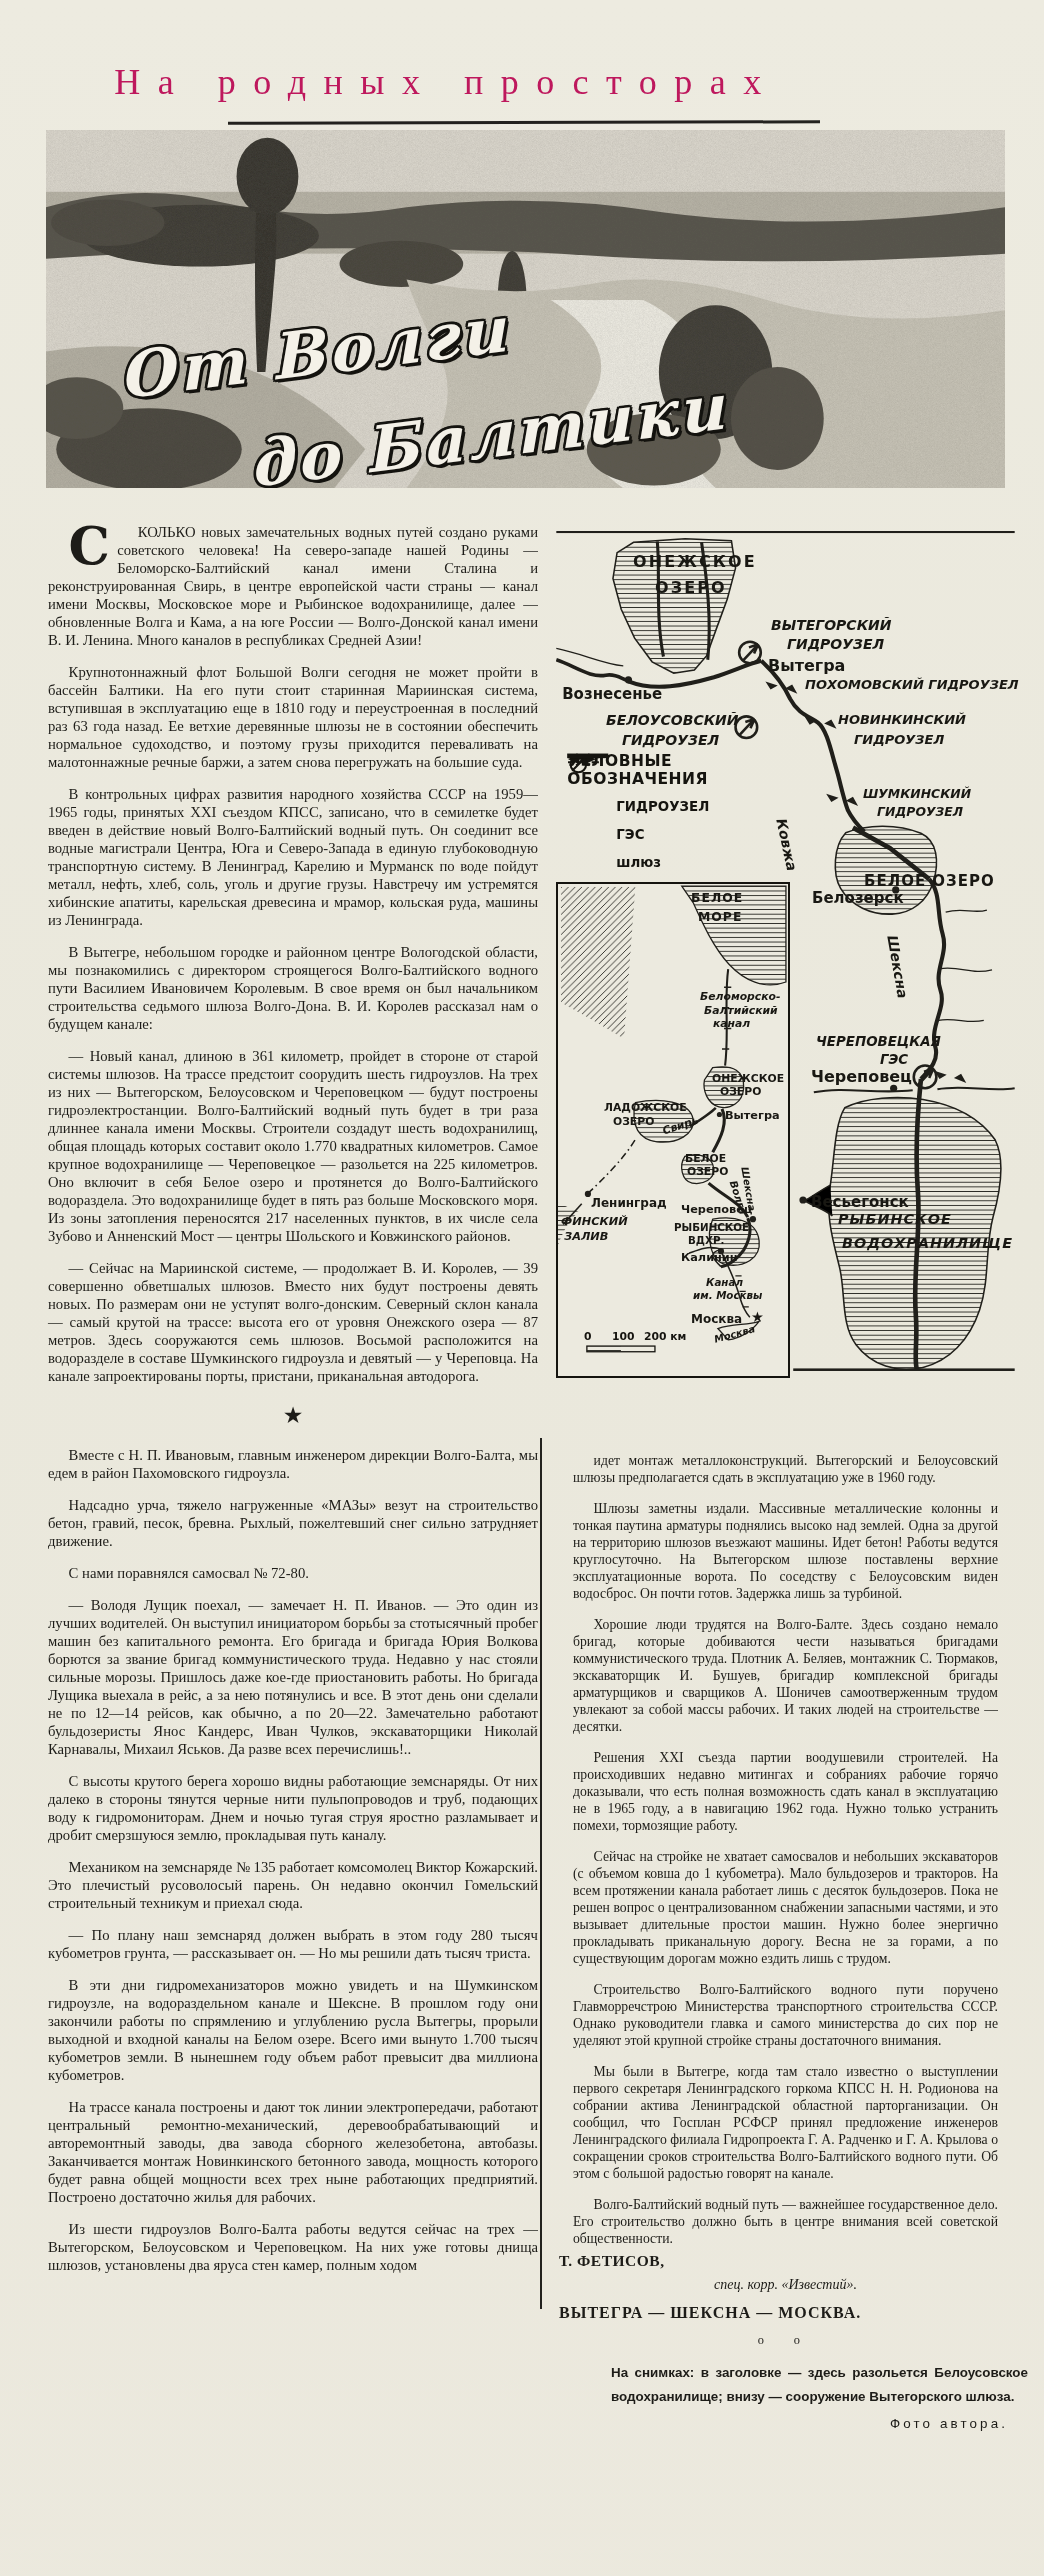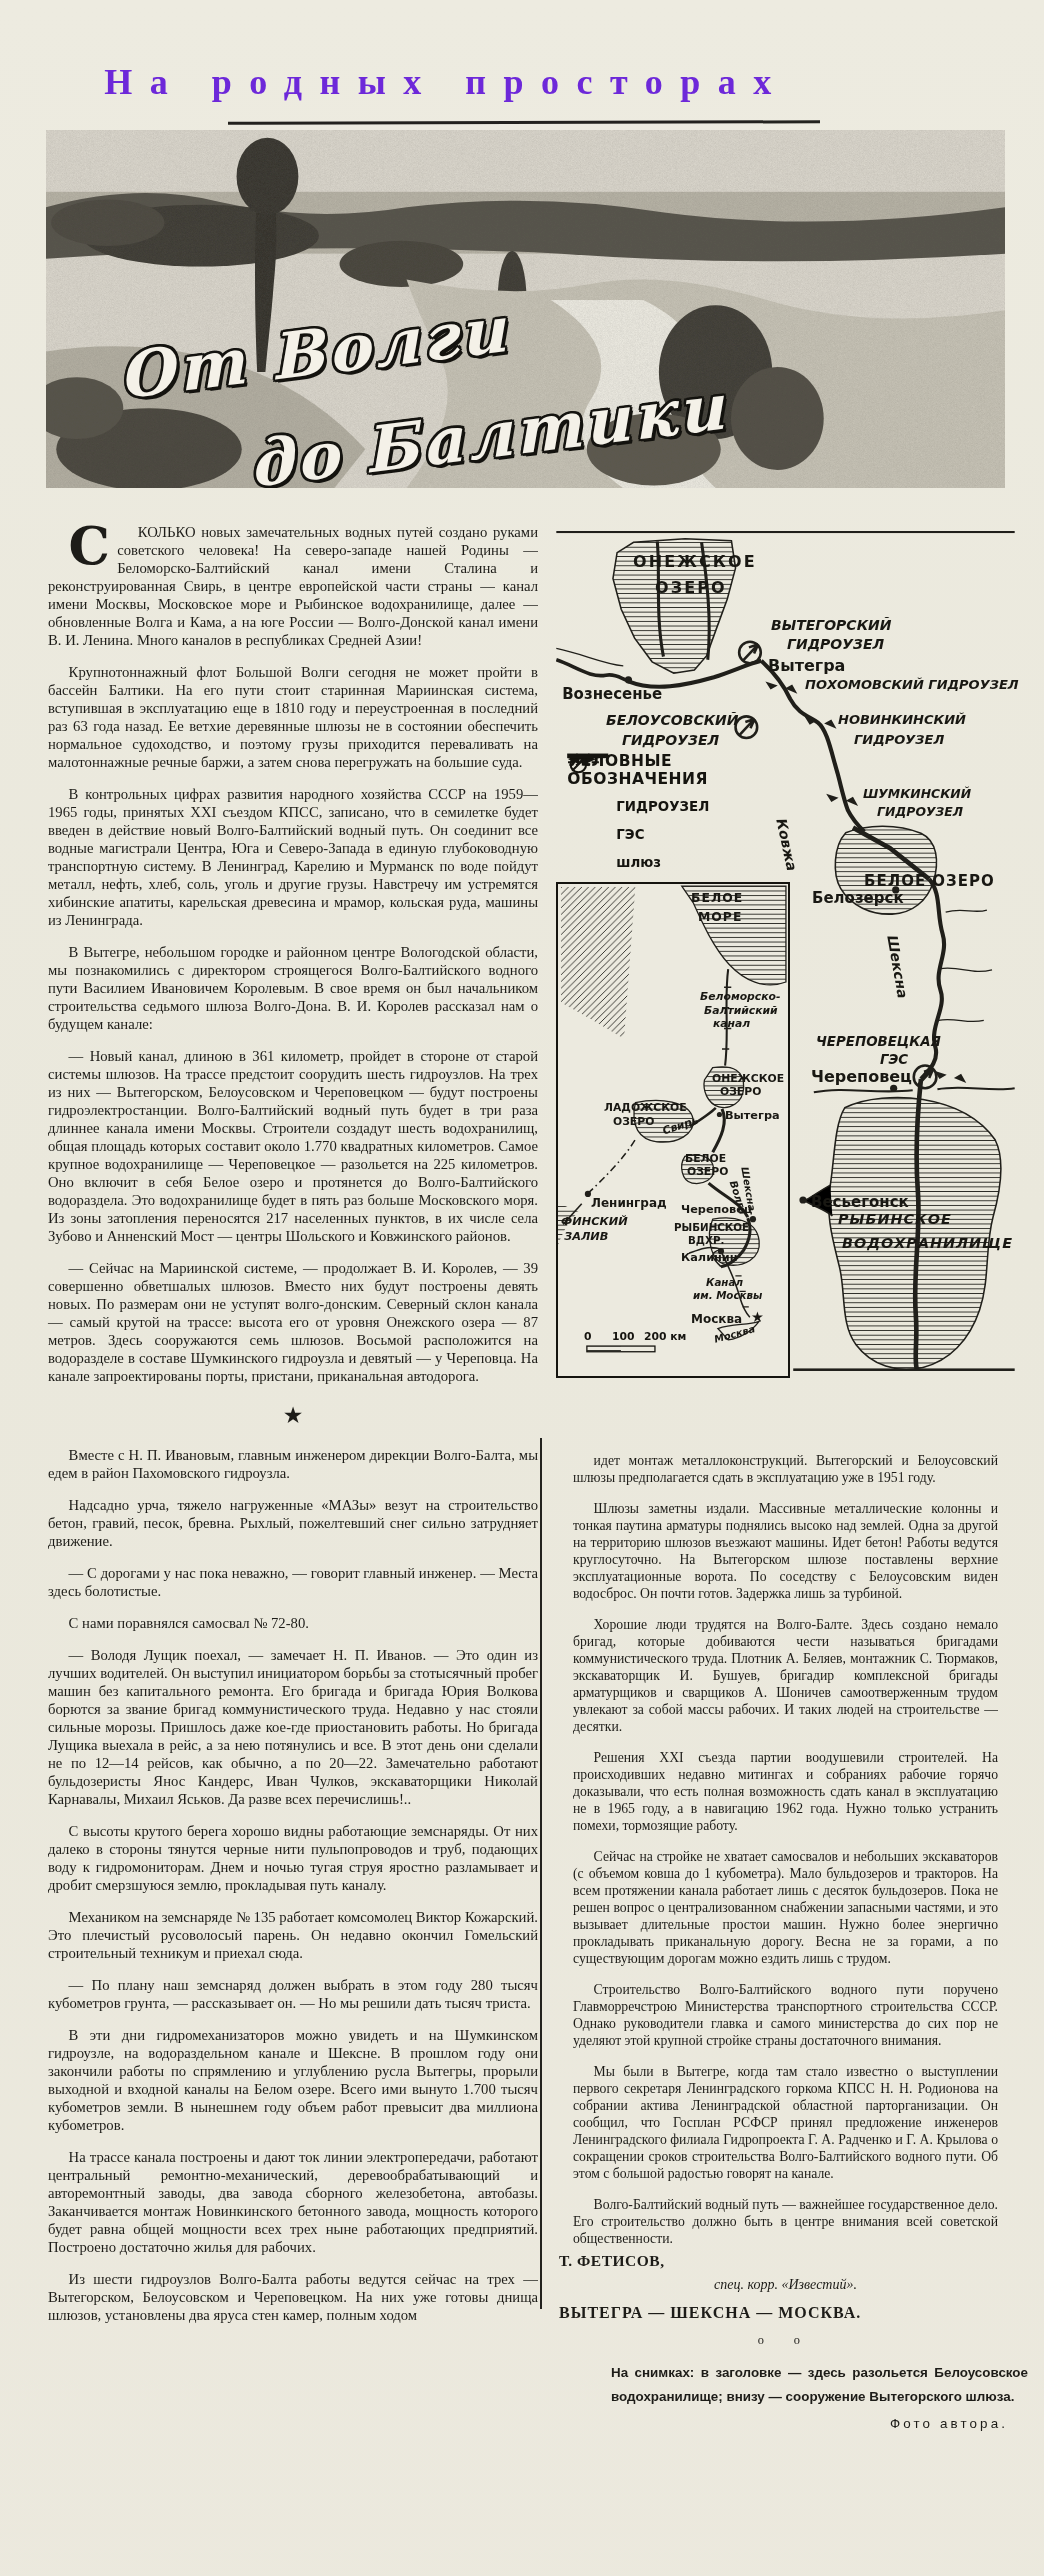--- a/index.html
+++ b/index.html
@@ -4,22 +4,22 @@
 <style>
   html,body{margin:0;padding:0;}
   body{
     width:1045px;height:3037px;position:relative;overflow:hidden;
     background:#ecead8;background:linear-gradient(180deg,#edebe0 0%,#eae8dc 40%,#ece9de 100%);
     font-family:"Liberation Serif",serif;color:#1d1c18;
   }
   .abs{position:absolute;}
   
   .masthead{left:0;top:61px;width:893px;text-align:center;
-    font-family:"Liberation Serif",serif;font-size:36px;font-weight:bold;
-    letter-spacing:17.5px;color:#6d28d9;}
+    font-family:"Liberation Serif",serif;font-size:36px;font-weight:normal;
+    letter-spacing:17.5px;color:#be185d;}
   .mast-rule{left:228px;top:121px;width:592px;height:2.6px;background:#23221e;
     transform:rotate(-0.15deg);}
   
   .hero{left:46px;top:130px;width:959px;height:358px;overflow:hidden;background:#d9d6cc;}
   .hero-title{position:absolute;font-family:"DejaVu Serif",serif;font-style:italic;font-weight:bold;
     color:#f4f1e8;letter-spacing:3.1px;
     text-shadow:-2.1px -2.1px 0 #14130f,2.1px -2.1px 0 #14130f,-2.1px 2.1px 0 #14130f,2.1px 2.1px 0 #14130f,
       0 -2.6px 0 #14130f,0 2.6px 0 #14130f,-2.6px 0 0 #14130f,2.6px 0 0 #14130f,3.1px 3.6px 0 #14130f;}
   .hero-t1{left:77px;top:185px;font-size:63px;transform:rotate(-7deg) skewX(-6deg);}
   .hero-t2{left:206px;top:268px;font-size:63px;transform:rotate(-7deg) skewX(-6deg);}
@@ -100,21 +100,20 @@
 <div class="col col-left">
     <p class="opening">СКОЛЬКО новых замечательных водных путей создано руками советского человека! На северо-западе нашей Родины — Беломорско-Балтийский канал имени Сталина и реконструированная Свирь, в центре европейской части страны — канал имени Москвы, Московское море и Рыбинское водохранилище, далее — обновленные Волга и Кама, а на юге России — Волго-Донской канал имени В. И. Ленина. Много каналов в республиках Средней Азии!</p>
     <p>Крупнотоннажный флот Большой Волги сегодня не может пройти в бассейн Балтики. На его пути стоит старинная Мариинская система, вступившая в эксплуатацию еще в 1810 году и переустроенная в последний раз 63 года назад. Ее ветхие деревянные шлюзы не в состоянии обеспечить нормальное судоходство, и поэтому грузы приходится переваливать на малотоннажные речные баржи, а затем снова перегружать на большие суда.</p>
     <p>В контрольных цифрах развития народного хозяйства СССР на 1959—1965 годы, принятых XXI съездом КПСС, записано, что в семилетке будет введен в действие новый Волго-Балтийский водный путь. Он соединит все водные магистрали Центра, Юга и Северо-Запада в единую глубоководную транспортную систему. В Ленинград, Карелию и Мурманск по воде пойдут металл, нефть, хлеб, соль, уголь и другие грузы. Навстречу им устремятся хибинские апатиты, карельская древесина и мрамор, кольская руда, машины из Ленинграда.</p>
     <p>В Вытегре, небольшом городке и районном центре Вологодской области, мы познакомились с директором строящегося Волго-Балтийского водного пути Василием Ивановичем Королевым. В свое время он был начальником строительства седьмого шлюза Волго-Дона. В. И. Королев рассказал нам о будущем канале:</p>
     <p>— Новый канал, длиною в 361 километр, пройдет в стороне от старой системы шлюзов. На трассе предстоит соорудить шесть гидроузлов. На трех из них — Вытегорском, Белоусовском и Череповецком — будут построены гидроэлектростанции. Волго-Балтийский водный путь будет в три раза длиннее канала имени Москвы. Строители создадут шесть водохранилищ, общая площадь которых составит около 1.770 квадратных километров. Самое крупное водохранилище — Череповецкое — разольется на 225 километров. Оно включит в себя Белое озеро и протянется до Волго-Балтийского водораздела. Это водохранилище будет в пять раз больше Московского моря. Из зоны затопления переносятся 217 населенных пунктов, в их числе села Зубово и Анненский Мост — центры Шольского и Ковжинского районов.</p>
     <p>— Сейчас на Мариинской системе, — продолжает В. И. Королев, — 39 совершенно обветшалых шлюзов. Вместо них будут построены девять новых. По размерам они не уступят волго-донским. Северный склон канала — самый крутой на трассе: высота его от уровня Онежского озера — 87 метров. Здесь сооружаются семь шлюзов. Восьмой расположится на водоразделе в составе Шумкинского гидроузла и девятый — у Череповца. На канале запроектированы порты, пристани, приканальная автодорога.</p>
     <p class="star">★</p>
     <p>Вместе с Н. П. Ивановым, главным инженером дирекции Волго-Балта, мы едем в район Пахомовского гидроузла.</p>
     <p>Надсадно урча, тяжело нагруженные «МАЗы» везут на строительство бетон, гравий, песок, бревна. Рыхлый, пожелтевший снег сильно затрудняет движение.</p>
-    <p>— С дорогами у нас пока неважно, — говорит главный инженер. — Места здесь болотистые.</p>
     <p>С нами поравнялся самосвал № 72-80.</p>
     <p>— Володя Лущик поехал, — замечает Н. П. Иванов. — Это один из лучших водителей. Он выступил инициатором борьбы за стотысячный пробег машин без капитального ремонта. Его бригада и бригада Юрия Волкова борются за звание бригад коммунистического труда. Недавно у нас стояли сильные морозы. Пришлось даже кое-где приостановить работы. Но бригада Лущика выехала в рейс, а за нею потянулись и все. В этот день они сделали не по 12—14 рейсов, как обычно, а по 20—22. Замечательно работают бульдозеристы Янос Кандерс, Иван Чулков, экскаваторщики Николай Карнавалы, Михаил Яськов. Да разве всех перечислишь!..</p>
     <p>С высоты крутого берега хорошо видны работающие земснаряды. От них далеко в стороны тянутся черные нити пульпопроводов и труб, подающих воду к гидромониторам. Днем и ночью тугая струя яростно разламывает и дробит смерзшуюся землю, прокладывая путь каналу.</p>
     <p>Механиком на земснаряде № 135 работает комсомолец Виктор Кожарский. Это плечистый русоволосый парень. Он недавно окончил Гомельский строительный техникум и приехал сюда.</p>
     <p>— По плану наш земснаряд должен выбрать в этом году 280 тысяч кубометров грунта, — рассказывает он. — Но мы решили дать тысяч триста.</p>
     <p>В эти дни гидромеханизаторов можно увидеть и на Шумкинском гидроузле, на водораздельном канале и Шексне. В прошлом году они закончили работы по спрямлению и углублению русла Вытегры, прорыли выходной и входной каналы на Белом озере. Всего ими вынуто 1.700 тысяч кубометров земли. В нынешнем году объем работ превысит два миллиона кубометров.</p>
     <p>На трассе канала построены и дают ток линии электропередачи, работают центральный ремонтно-механический, деревообрабатывающий и авторемонтный заводы, два завода сборного железобетона, автобазы. Заканчивается монтаж Новинкинского бетонного завода, мощность которого будет равна общей мощности всех трех ныне работающих предприятий. Построено достаточно жилья для рабочих.</p>
     <p>Из шести гидроузлов Волго-Балта работы ведутся сейчас на трех — Вытегорском, Белоусовском и Череповецком. На них уже готовы днища шлюзов, установлены два яруса стен камер, полным ходом</p>
   </div>
 
@@ -302,21 +301,21 @@
       <span class="maplabel" style="left: 324px; top: 521px; font-size: 13.4px; font-style: italic;">ГЭС</span>
       <span class="maplabel" style="left: 255px; top: 536px; font-size: 16px;">Череповец</span>
       <span class="maplabel" style="left: 255px; top: 662px; font-size: 15px;">Весьегонск</span>
       <span class="maplabel" style="left: 282px; top: 680px; font-size: 14.4px; font-style: italic; letter-spacing: 1px;">РЫБИНСКОЕ</span>
       <span class="maplabel" style="left: 286px; top: 704px; font-size: 14.4px; font-style: italic; letter-spacing: 1px;">ВОДОХРАНИЛИЩЕ</span>
     </div>
 </div>
 
 <div class="abs vrule"></div>
 <div class="col col-right">
-    <p>идет монтаж металлоконструкций. Вытегорский и Белоусовский шлюзы предполагается сдать в эксплуатацию уже в 1951 году.</p>
+    <p>идет монтаж металлоконструкций. Вытегорский и Белоусовский шлюзы предполагается сдать в эксплуатацию уже в 1960 году.</p>
     <p>Шлюзы заметны издали. Массивные металлические колонны и тонкая паутина арматуры поднялись высоко над землей. Одна за другой на территорию шлюзов въезжают машины. Идет бетон! Работы ведутся круглосуточно. На Вытегорском шлюзе поставлены верхние эксплуатационные ворота. По соседству с Белоусовским виден водосброс. Он почти готов. Задержка лишь за турбиной.</p>
     <p>Хорошие люди трудятся на Волго-Балте. Здесь создано немало бригад, которые добиваются чести называться бригадами коммунистического труда. Плотник А. Беляев, монтажник С. Тюрмаков, экскаваторщик И. Бушуев, бригадир комплексной бригады арматурщиков и сварщиков А. Шоничев самоотверженным трудом увлекают за собой массы рабочих. И таких людей на строительстве — десятки.</p>
     <p>Решения XXI съезда партии воодушевили строителей. На происходивших недавно митингах и собраниях рабочие горячо доказывали, что есть полная возможность сдать канал в эксплуатацию не в 1965 году, а в навигацию 1962 года. Нужно только устранить помехи, тормозящие работу.</p>
     <p>Сейчас на стройке не хватает самосвалов и небольших экскаваторов (с объемом ковша до 1 кубометра). Мало бульдозеров и тракторов. На всем протяжении канала работает лишь с десяток бульдозеров. Пока не решен вопрос о централизованном снабжении запасными частями, и это вызывает длительные простои машин. Нужно более энергично прокладывать приканальную дорогу. Весна не за горами, а по существующим дорогам можно ездить лишь с трудом.</p>
     <p>Строительство Волго-Балтийского водного пути поручено Главморречстрою Министерства транспортного строительства СССР. Однако руководители главка и самого министерства до сих пор не уделяют этой крупной стройке страны достаточного внимания.</p>
     <p>Мы были в Вытегре, когда там стало известно о выступлении первого секретаря Ленинградского горкома КПСС Н. Н. Родионова на собрании актива Ленинградской областной парторганизации. Он сообщил, что Госплан РСФСР принял предложение инженеров Ленинградского филиала Гидропроекта Г. А. Радченко и Г. А. Крылова о сокращении сроков строительства Волго-Балтийского водного пути. Об этом с большой радостью говорят на канале.</p>
     <p>Волго-Балтийский водный путь — важнейшее государственное дело. Его строительство должно быть в центре внимания всей советской общественности.</p>
   </div>
 
 <div class="abs sig-name">Т. ФЕТИСОВ,</div>

